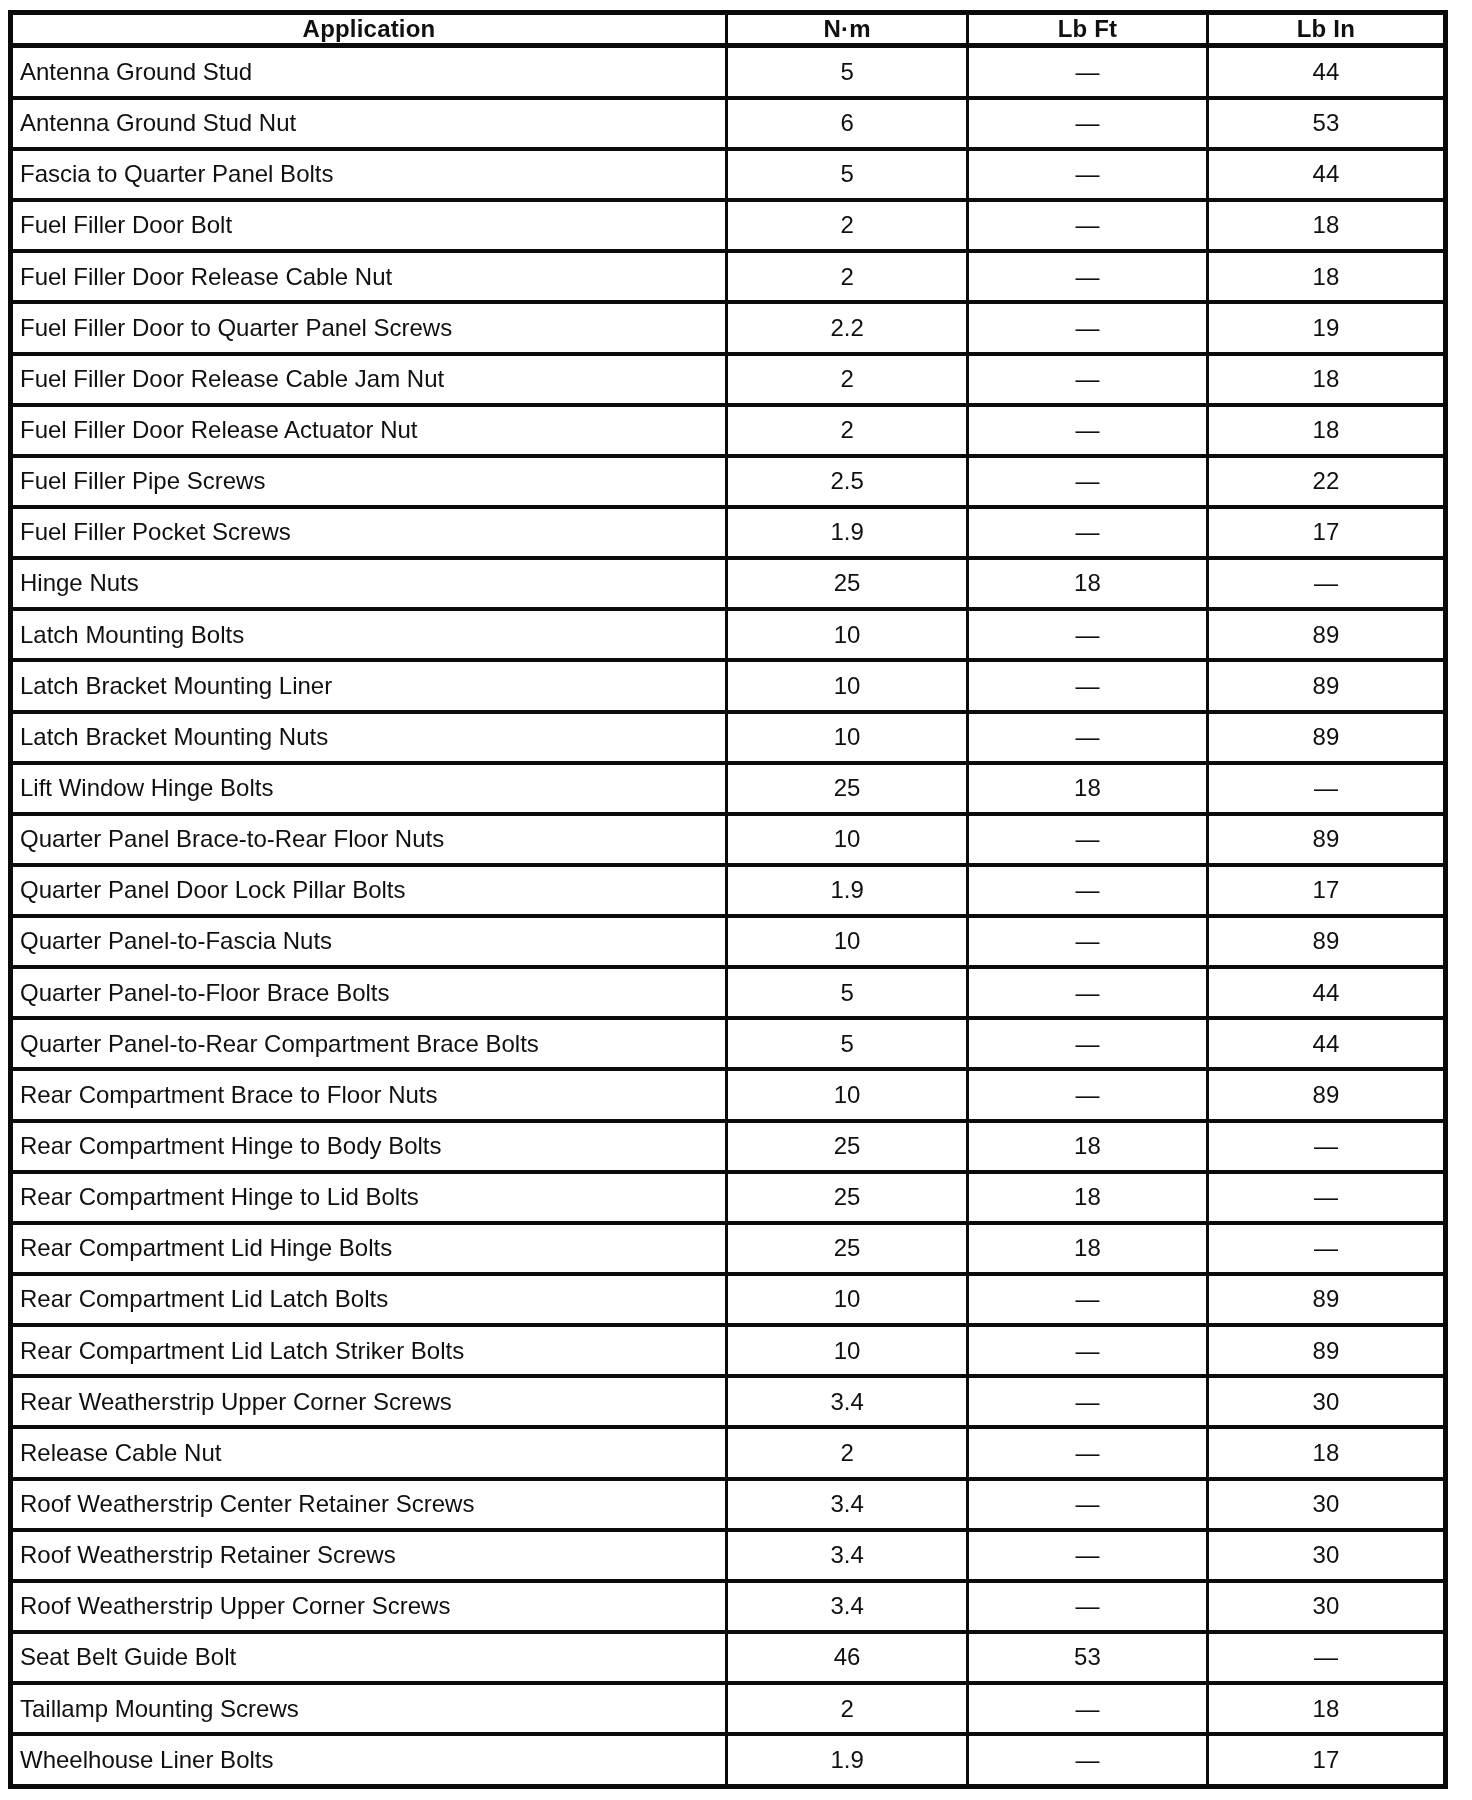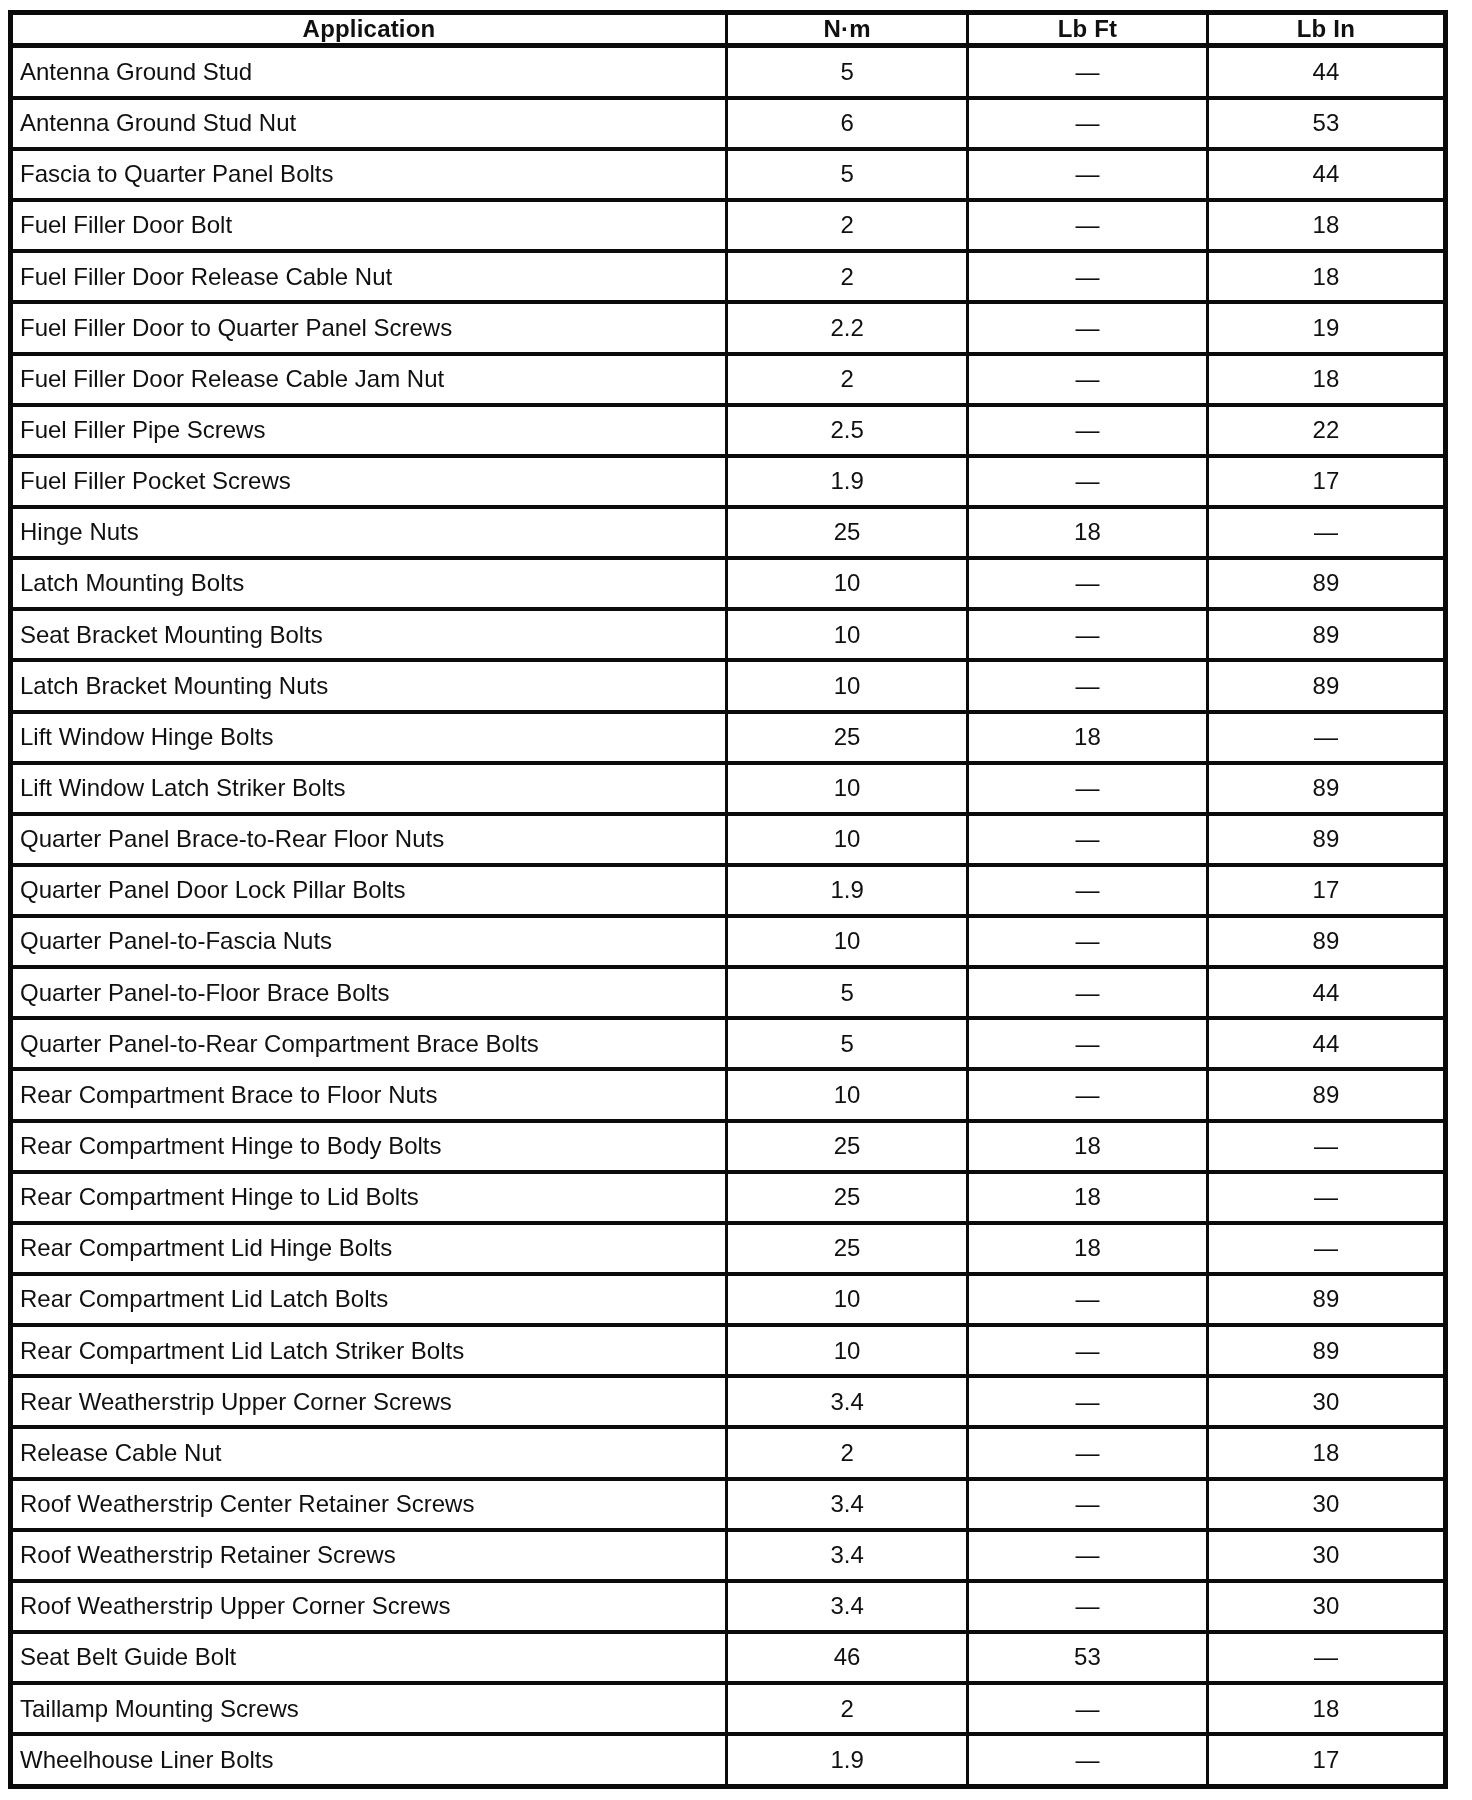--- a/index.html
+++ b/index.html
@@ -123,20 +123,26 @@
           <td class="num">—</td>
           <td class="num">19</td>
         </tr>
         <tr>
           <td class="app">Fuel Filler Door Release Cable Jam Nut</td>
           <td class="num">2</td>
           <td class="num">—</td>
           <td class="num">18</td>
         </tr>
         <tr>
+          <td class="app">Fuel Filler Door Release Actuator Nut</td>
+          <td class="num">2</td>
+          <td class="num">—</td>
+          <td class="num">18</td>
+        </tr>
+        <tr>
           <td class="app">Fuel Filler Pipe Screws</td>
           <td class="num">2.5</td>
           <td class="num">—</td>
           <td class="num">22</td>
         </tr>
         <tr>
           <td class="app">Fuel Filler Pocket Screws</td>
           <td class="num">1.9</td>
           <td class="num">—</td>
           <td class="num">17</td>
@@ -147,42 +153,36 @@
           <td class="num">18</td>
           <td class="num">—</td>
         </tr>
         <tr>
           <td class="app">Latch Mounting Bolts</td>
           <td class="num">10</td>
           <td class="num">—</td>
           <td class="num">89</td>
         </tr>
         <tr>
-          <td class="app">Seat Bracket Mounting Bolts</td>
+          <td class="app">Latch Bracket Mounting Liner</td>
           <td class="num">10</td>
           <td class="num">—</td>
           <td class="num">89</td>
         </tr>
         <tr>
           <td class="app">Latch Bracket Mounting Nuts</td>
           <td class="num">10</td>
           <td class="num">—</td>
           <td class="num">89</td>
         </tr>
         <tr>
           <td class="app">Lift Window Hinge Bolts</td>
           <td class="num">25</td>
           <td class="num">18</td>
           <td class="num">—</td>
-        </tr>
-        <tr>
-          <td class="app">Lift Window Latch Striker Bolts</td>
-          <td class="num">10</td>
-          <td class="num">—</td>
-          <td class="num">89</td>
         </tr>
         <tr>
           <td class="app">Quarter Panel Brace-to-Rear Floor Nuts</td>
           <td class="num">10</td>
           <td class="num">—</td>
           <td class="num">89</td>
         </tr>
         <tr>
           <td class="app">Quarter Panel Door Lock Pillar Bolts</td>
           <td class="num">1.9</td>

